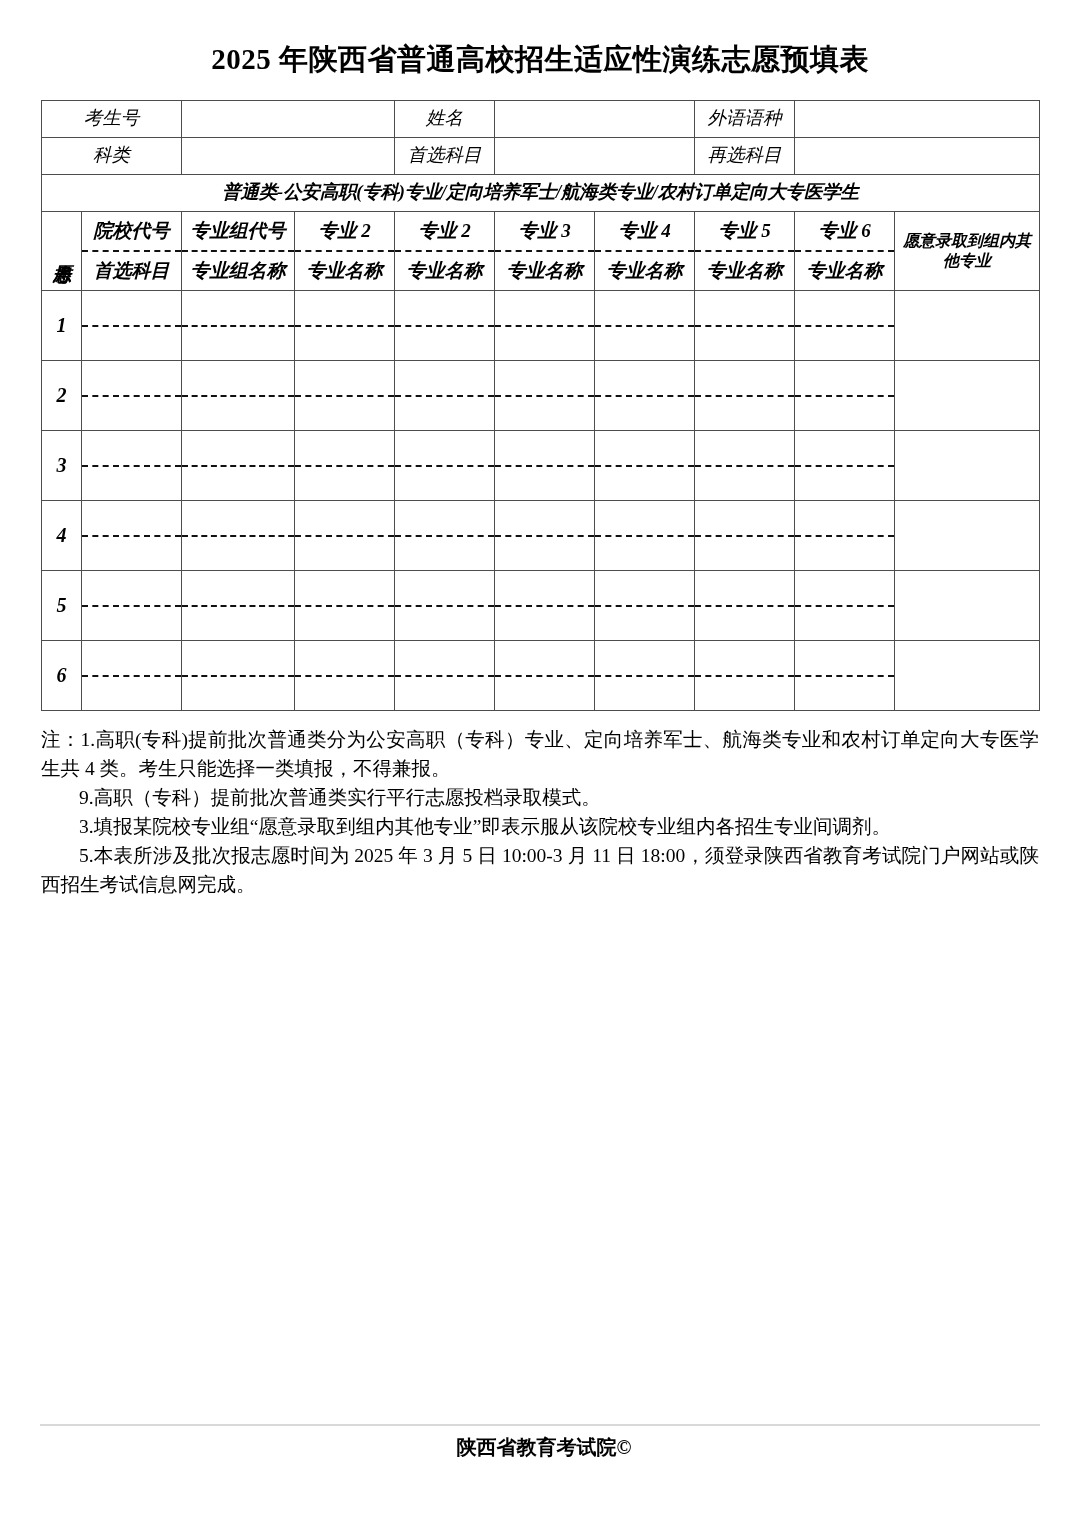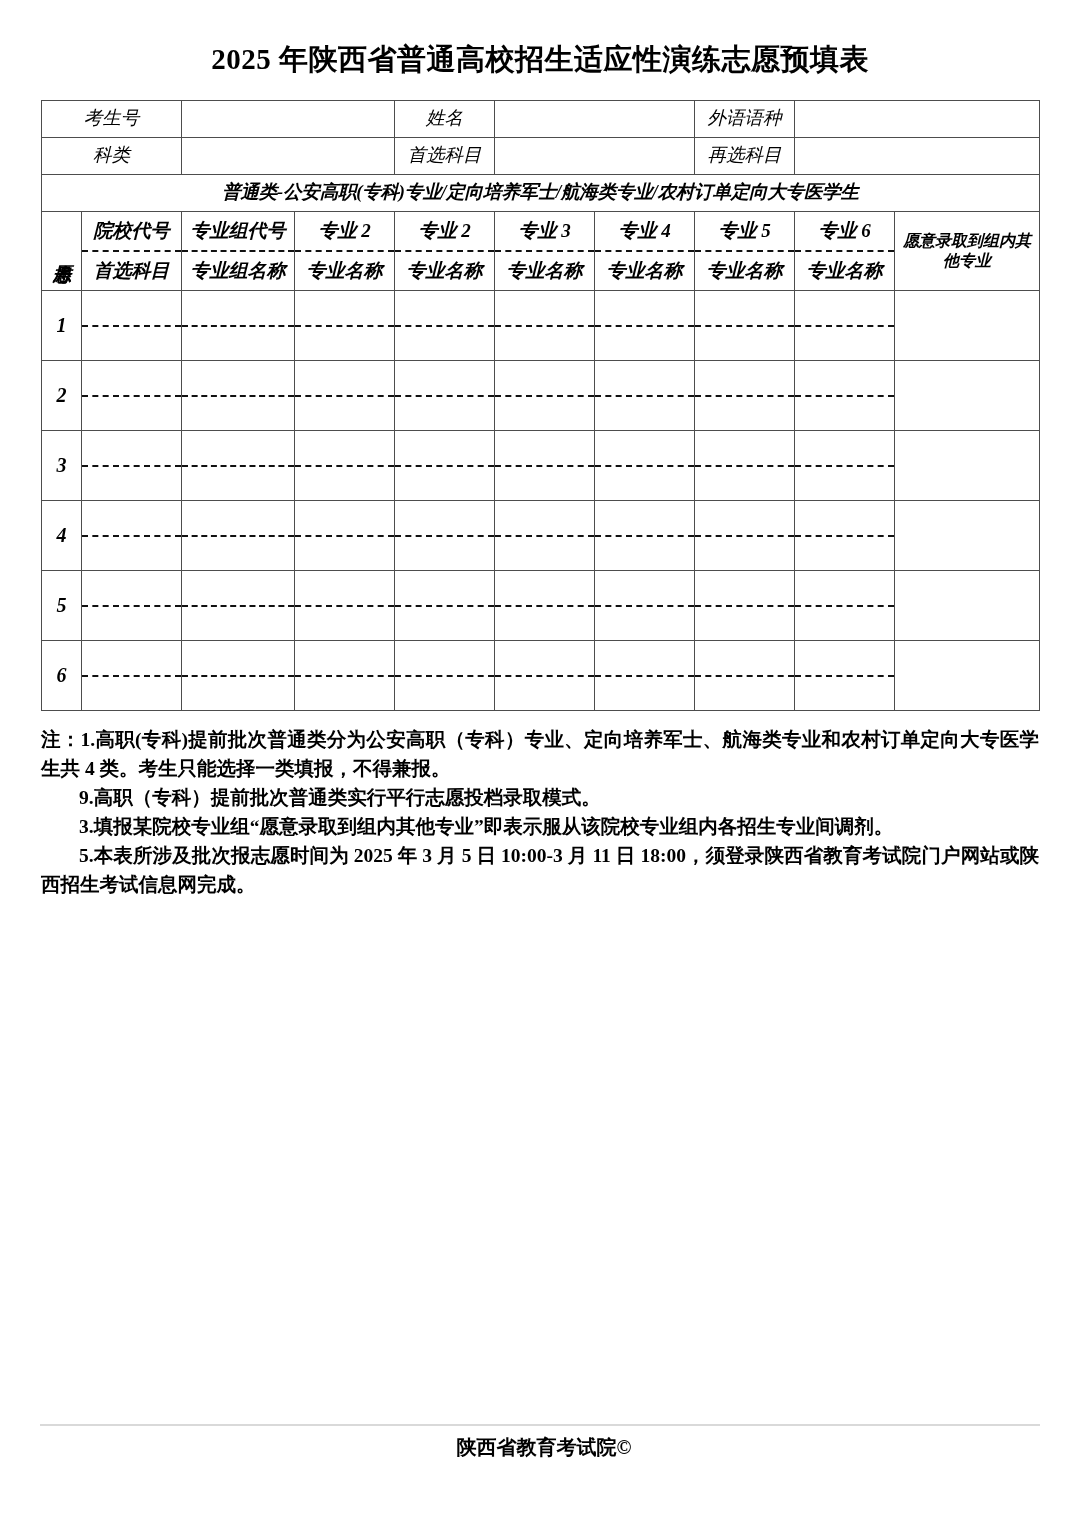--- a/index.html
+++ b/index.html
@@ -142,21 +142,21 @@
     font-size: 20px;
     font-weight: bold;
   }
 
   
   .notes {
     width: 998px;
     margin: 14px auto 8px auto;
     font-size: 19.5px;
     line-height: 29px;
-    font-weight: bold;
+    font-weight: normal;
     text-align: justify;
   }
   .note-p {
     margin: 0;
     text-indent: 0;
   }
   .note-indent {
     text-indent: 38px;
   }
 

